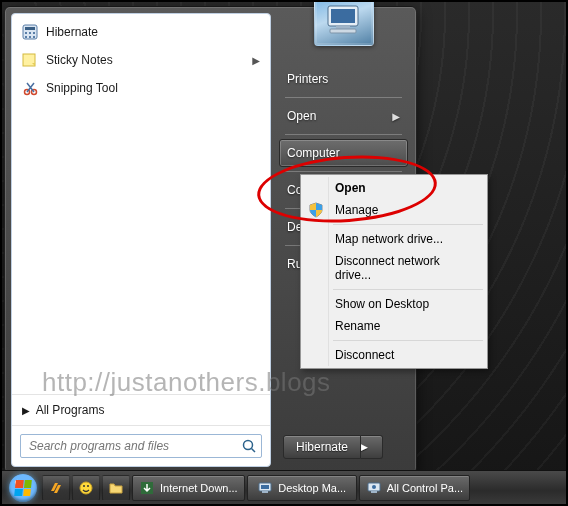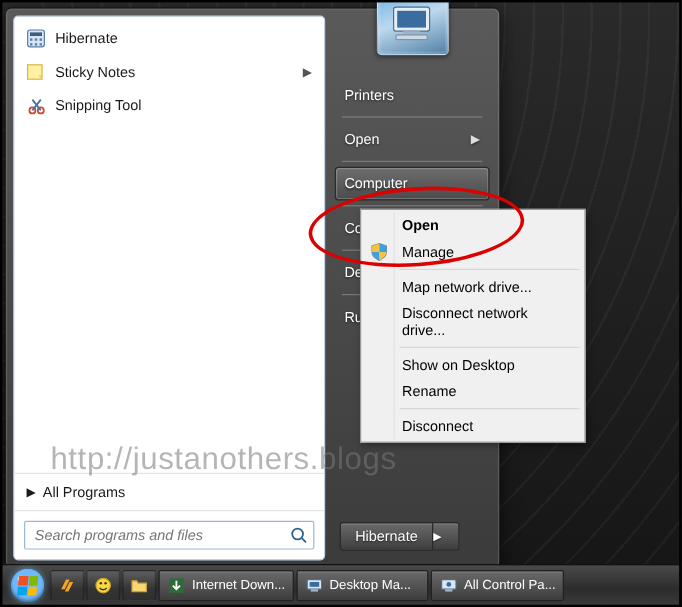--- a/index.html
+++ b/index.html
@@ -188,21 +188,21 @@
     border:1px solid rgba(0,0,0,0.3); border-radius:2px;
     display:flex; align-items:center; justify-content:center;
   }
   .tb-task {
     height:26px; min-width:110px; max-width:120px;
     background:linear-gradient(180deg,#6a6a6a,#3d3d3d);
     border:1px solid #222; border-radius:2px;
     box-shadow:inset 0 1px 0 rgba(255,255,255,0.18);
     display:flex; align-items:center; gap:5px;
     padding:0 6px; color:#fff; font-size:11px;
-    white-space:nowrap; overflow:hidden;
+    white-space:nowrap; overflow:hidden;justify-content:center;
   }
   .tb-task .icon16 { flex:none; }
 </style>
 </head>
 <body>
 
 <span class="cloud" style="left:280px; top:68px; width:80px"></span>
 <span class="cloud" style="left:300px; top:78px; width:40px"></span>
 
 <div class="start-menu">

